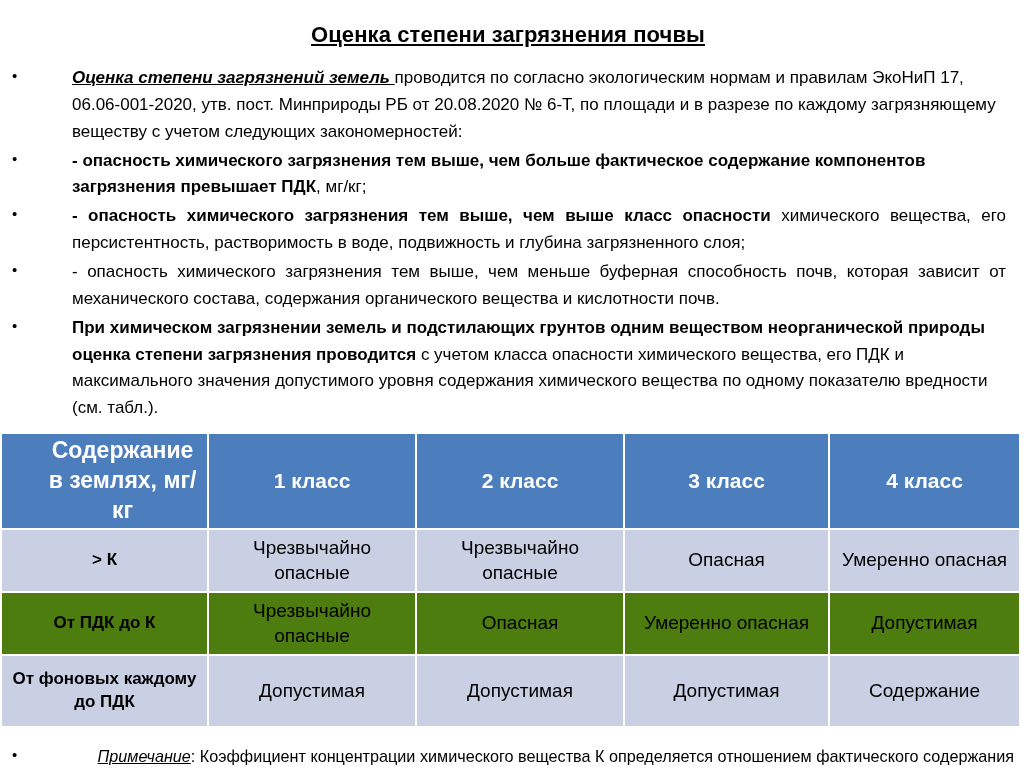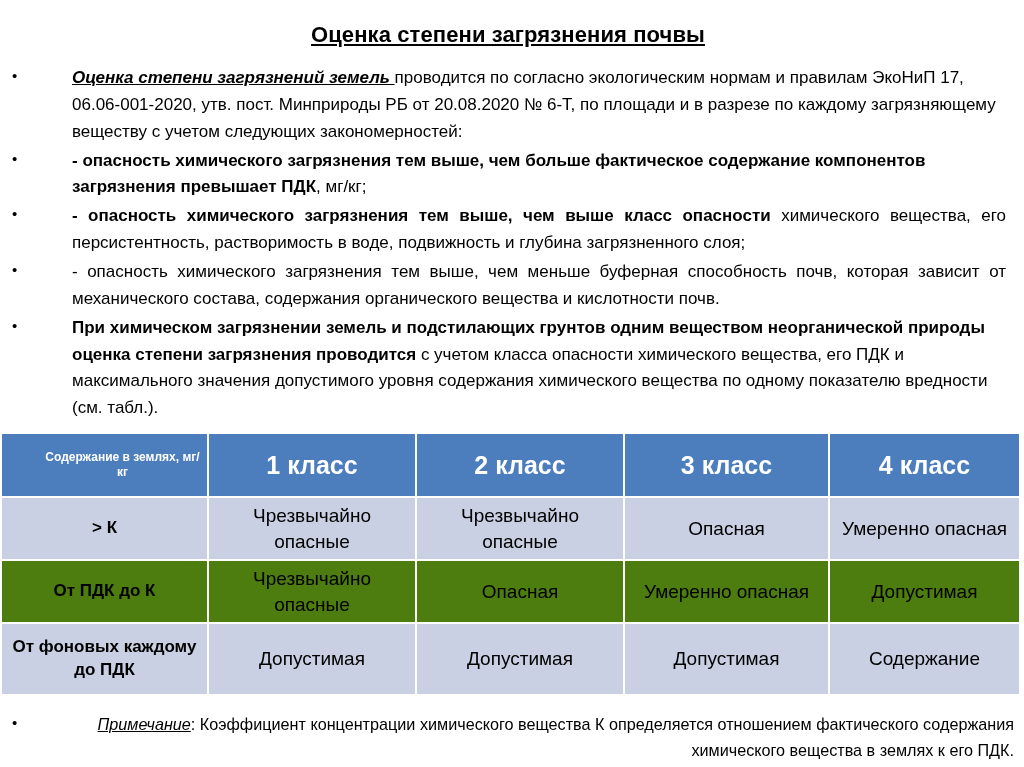--- a/index.html
+++ b/index.html
@@ -87,31 +87,31 @@
   }
   .data-table col.c0 { width: 205px; }
   .data-table col.c1 { width: 206px; }
   .data-table col.c2 { width: 206px; }
   .data-table col.c3 { width: 203px; }
   .data-table col.c4 { width: 189px; }
 
   .data-table th {
     background: #4C7EBE;
     color: #ffffff;
-    font-size: 25px;
+    font-size: 21px;
     font-weight: bold;
     height: 58px;
     vertical-align: middle;
     text-align: center;
     padding: 2px 4px;
     line-height: 1.3;
     border: none;
   }
   .data-table th.head-first {
-    font-size: 12px;
+    font-size: 23px;
     padding-left: 40px;
   }
   .data-table td {
     text-align: center;
     vertical-align: middle;
     padding: 4px 6px;
     font-size: 19px;
     line-height: 1.35;
     border: none;
   }

